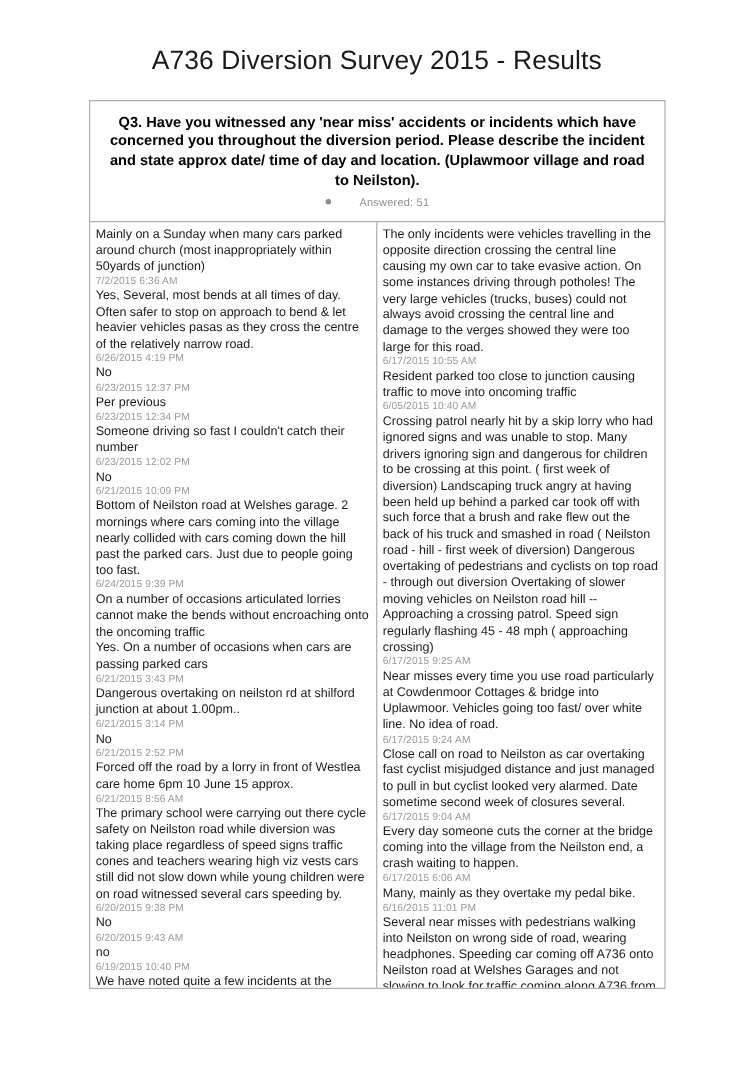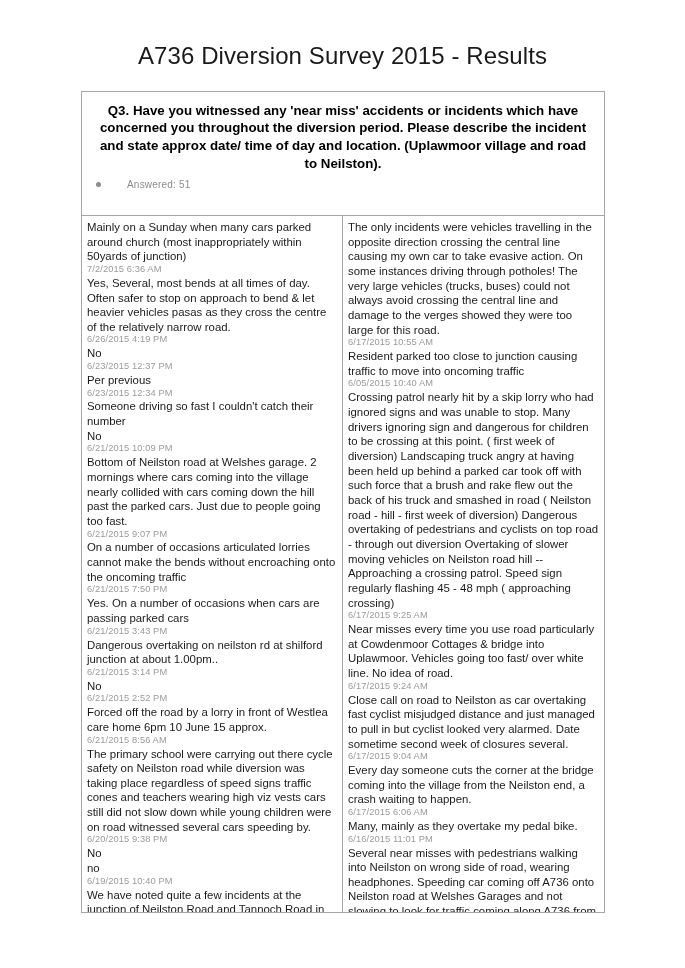--- a/index.html
+++ b/index.html
@@ -43,22 +43,23 @@
   .question-text {
     font-size: 13.3px;
     font-weight: bold;
     line-height: 1.33;
     text-align: center;
     color: #000000;
     margin: 0;
   }
   .stats-list {
     list-style: none;
-    margin: 6px 0 14px 0;
+    margin: 6px 0 0 0;
     padding: 0;
+    text-align: center;
   }
   .stats-list li {
     font-size: 10px;
     color: #8c8c8c;
     line-height: 1.45;
     letter-spacing: 0.2px;
   }
   .stats-list li .bullet {
     display: inline-block;
     width: 5px;
@@ -137,32 +138,32 @@
         <div class="answer">
           <div class="answer-text">No</div>
           <div class="answer-time">6/23/2015 12:37 PM</div>
         </div>
         <div class="answer">
           <div class="answer-text">Per previous</div>
           <div class="answer-time">6/23/2015 12:34 PM</div>
         </div>
         <div class="answer">
           <div class="answer-text">Someone driving so fast I couldn't catch their number</div>
+          <div class="answer-time">6/23/2015 12:02 PM</div>
         </div>
         <div class="answer">
           <div class="answer-text">No</div>
           <div class="answer-time">6/21/2015 10:09 PM</div>
         </div>
         <div class="answer">
           <div class="answer-text">Bottom of Neilston road at Welshes garage. 2 mornings where cars coming into the village nearly collided with cars coming down the hill past the parked cars. Just due to people going too fast.</div>
-          <div class="answer-time">6/21/2015 9:07 PM</div>
+          <div class="answer-time">6/24/2015 9:39 PM</div>
         </div>
         <div class="answer">
           <div class="answer-text">On a number of occasions articulated lorries cannot make the bends without encroaching onto the oncoming traffic</div>
-          <div class="answer-time">6/21/2015 7:50 PM</div>
         </div>
         <div class="answer">
           <div class="answer-text">Yes. On a number of occasions when cars are passing parked cars</div>
           <div class="answer-time">6/21/2015 3:43 PM</div>
         </div>
         <div class="answer">
           <div class="answer-text">Dangerous overtaking on neilston rd at shilford junction at about 1.00pm..</div>
           <div class="answer-time">6/21/2015 3:14 PM</div>
         </div>
         <div class="answer">
@@ -172,20 +173,21 @@
         <div class="answer">
           <div class="answer-text">Forced off the road by a lorry in front of Westlea care home 6pm 10 June 15 approx.</div>
           <div class="answer-time">6/21/2015 8:56 AM</div>
         </div>
         <div class="answer">
           <div class="answer-text">The primary school were carrying out there cycle safety on Neilston road while diversion was taking place regardless of speed signs traffic cones and teachers wearing high viz vests cars still did not slow down while young children were on road witnessed several cars speeding by.</div>
           <div class="answer-time">6/20/2015 9:38 PM</div>
         </div>
         <div class="answer">
           <div class="answer-text">No</div>
+          <div class="answer-time">6/20/2015 9:43 AM</div>
         </div>
         <div class="answer">
           <div class="answer-text">no</div>
           <div class="answer-time">6/19/2015 10:40 PM</div>
         </div>
         <div class="answer">
           <div class="answer-text">We have noted quite a few incidents at the junction of Neilston Road and Tannoch Road in Uplawmoor. The poor lollipop lady was in a state trying to get children safely across the road. PLEASE ALSO NOTE that we think it very important that there should be double yellow lines marked on both sides of the road at the church. Cars parked in that area by thoughtless drivers cause a real hazard and danger to schoolchildren</div>
         </div>
       </div>
     <div class="answers-col right" id="col-right">

